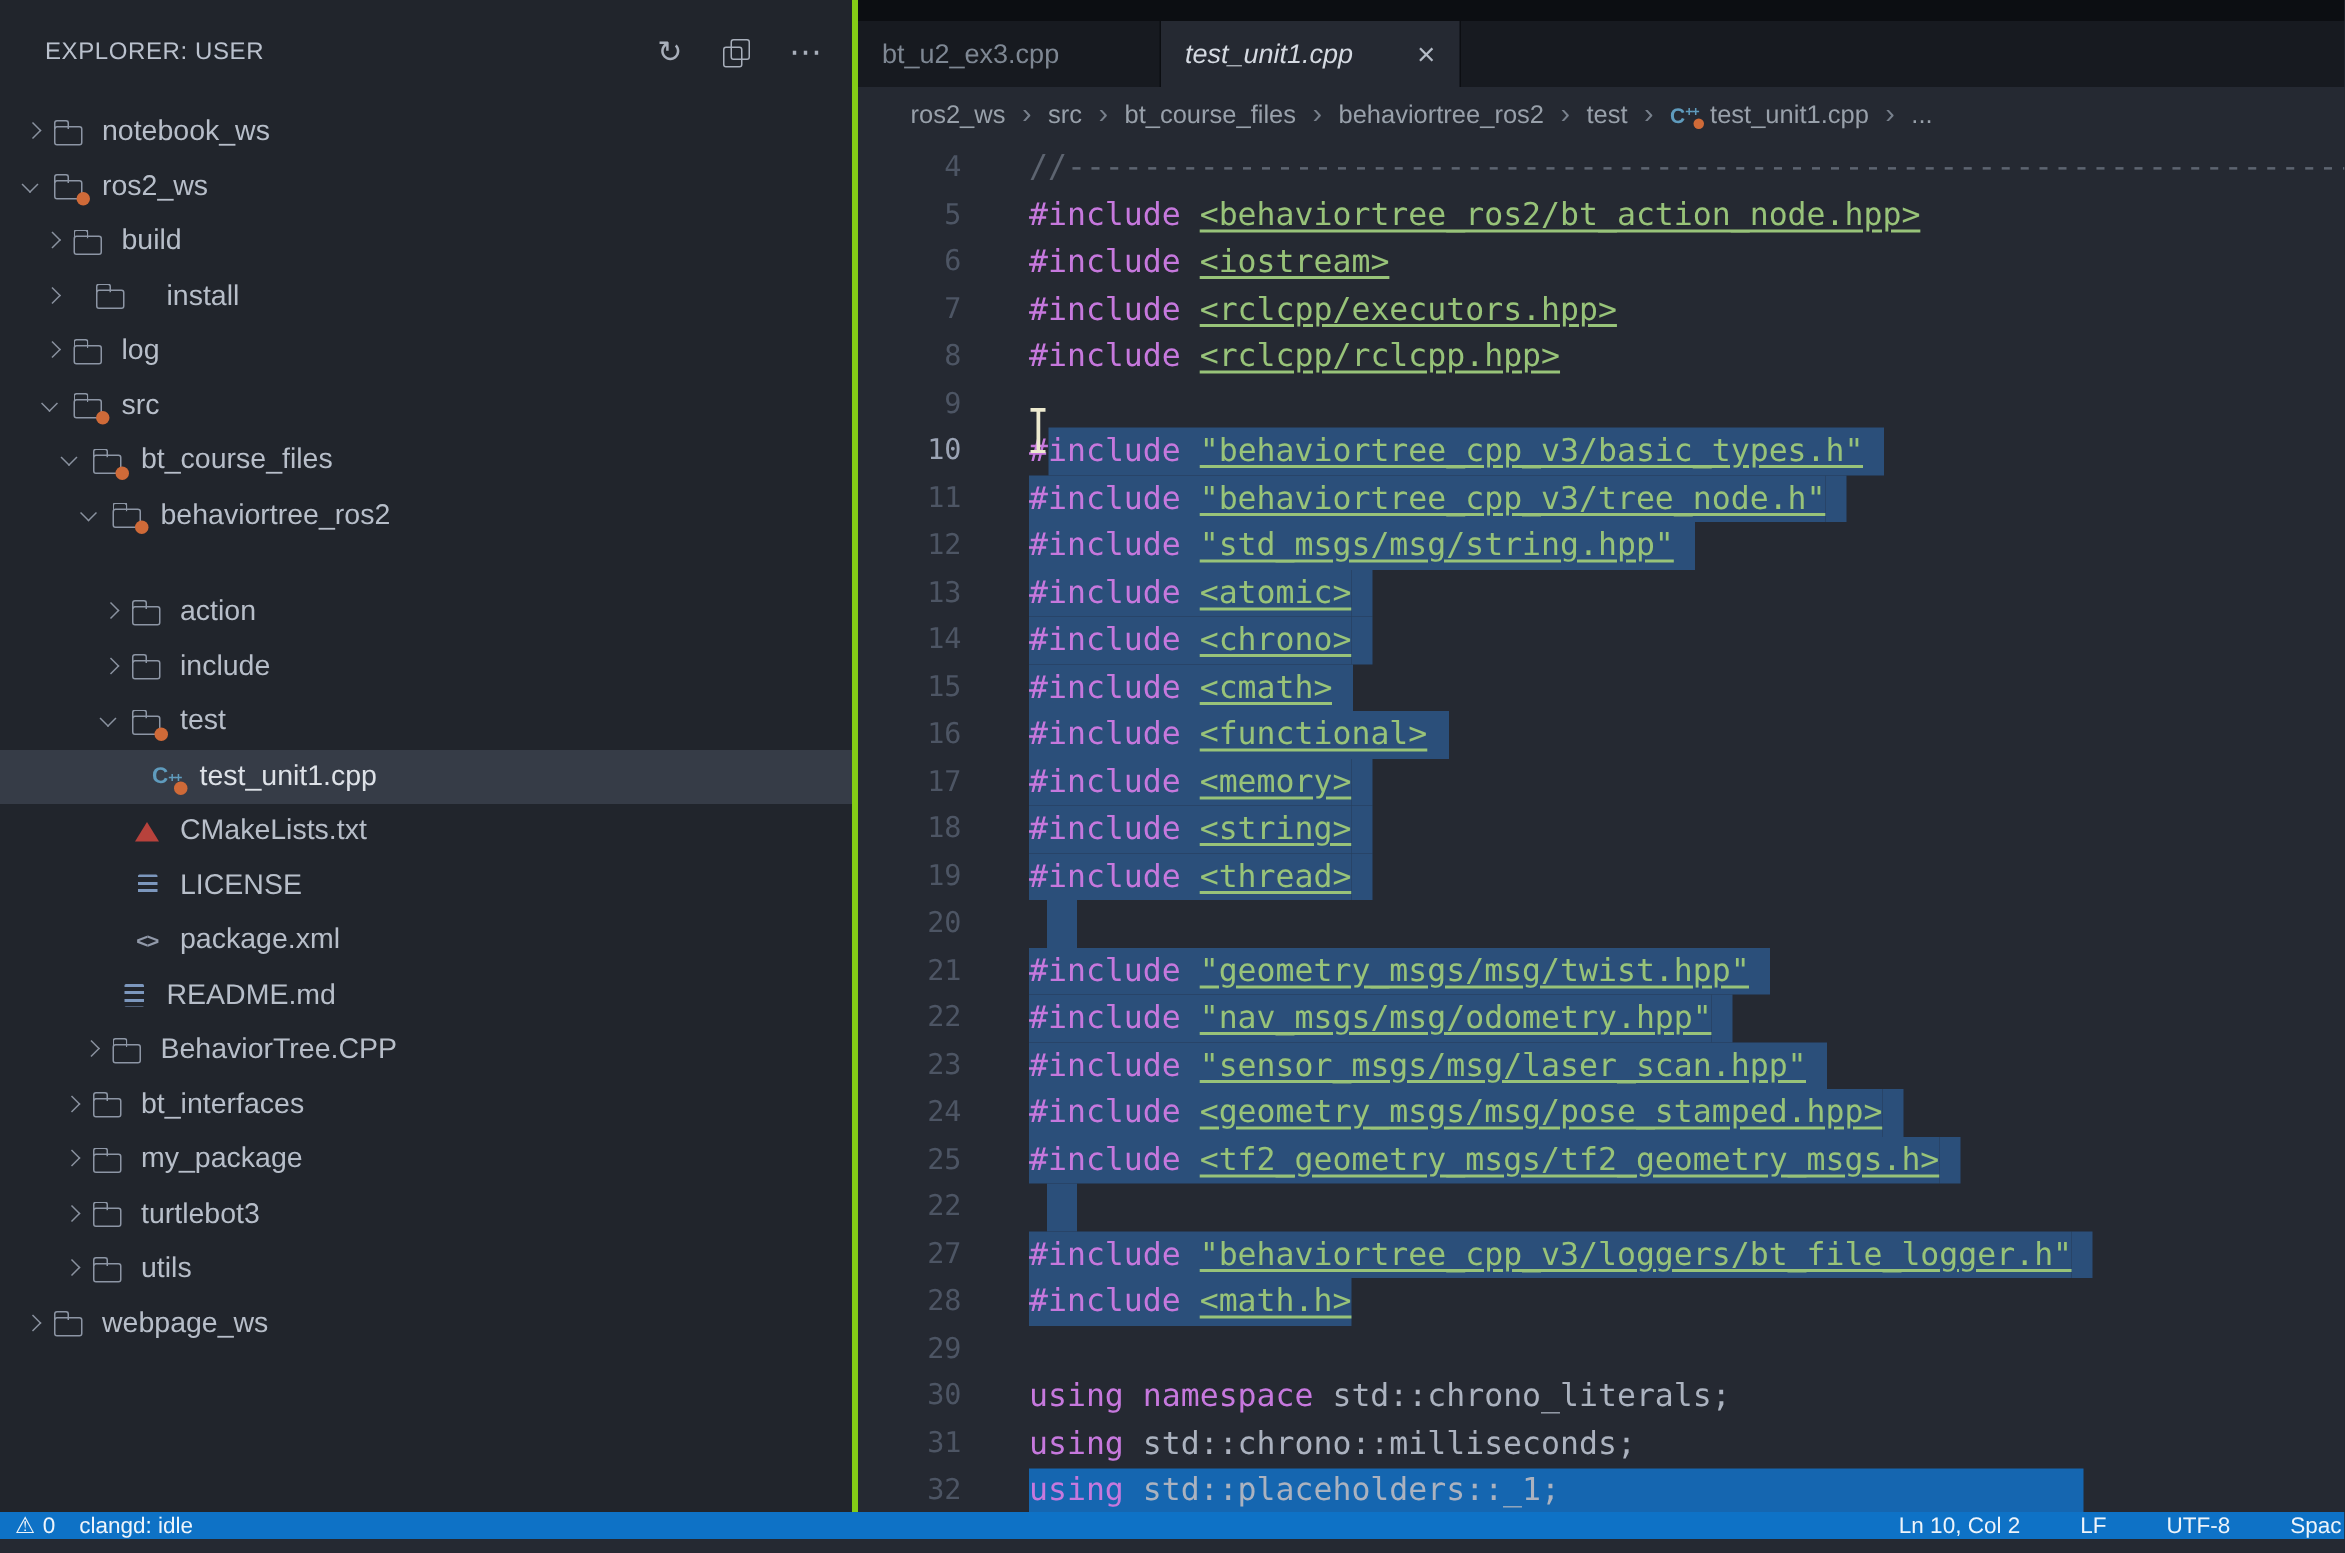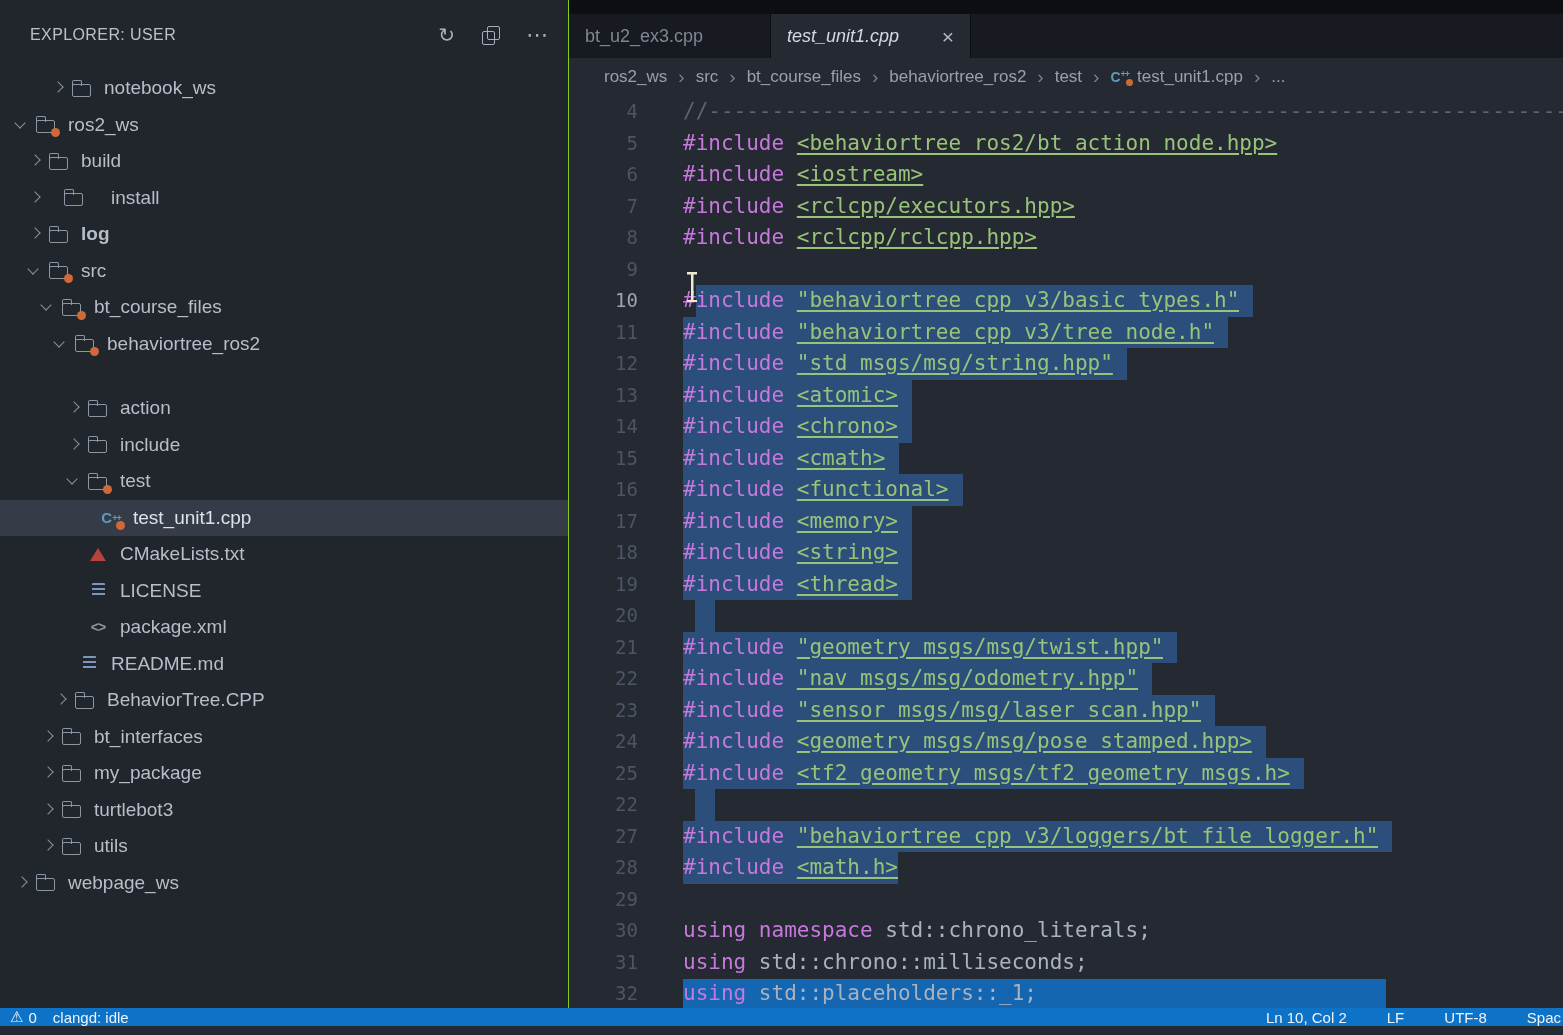--- a/index.html
+++ b/index.html
@@ -53,21 +53,21 @@
   .pp{font-size:9px;vertical-align:5px;letter-spacing:-1px}
   .ticon.cmake::before{content:"";width:0;height:0;border-left:8px solid transparent;
     border-right:8px solid transparent;border-bottom:13px solid #b8423c}
   .ticon.lines::before{content:"";width:13px;height:15px;border-radius:1px;
     background:repeating-linear-gradient(180deg,#7c97bd 0 2px,transparent 2px 5px)}
   .ticon.xml{color:#9199a9;font-weight:bold;font-size:14px;letter-spacing:-1px}
   .gitdot{position:absolute;right:-3px;bottom:-2px;width:9px;height:9px;border-radius:50%;background:#cf6a38}
   .tlabel{margin-left:2px;white-space:nowrap}
 
   
-  .main{width:995px;display:flex;flex-direction:column;background:var(--ed);border-left:1px solid #84cc16}
+  .main{width:995px;display:flex;flex-direction:column;background:var(--ed);border-left:4px solid #84cc16}
   .topstrip{height:14px;background:var(--strip)}
   .tabbar{height:44px;background:var(--tabbar);display:flex}
   .tab{height:100%;display:flex;align-items:center;padding:0 16px;font-size:18px;
     color:#7e8793;border-right:1px solid #0c0e12;cursor:pointer}
   .tab.inactive{width:202px}
   .tab.active{width:200px;background:var(--ed);color:#d4d9e1}
   .tab.active .tab-label{font-style:italic}
   .tab-label{flex:1;white-space:nowrap;overflow:hidden}
   .tab-close{margin-left:16px;font-style:normal;color:#b4bbc6;font-size:21px;line-height:1}
   .crumbs{height:38px;display:flex;align-items:center;padding-left:35px;font-size:17px;
@@ -118,21 +118,21 @@
     <div class="sidebar">
       <div class="sb-header">
         <span class="sb-title">EXPLORER: USER</span>
         <span class="sb-icons">
           <span class="ic-refresh">↻</span>
           <span class="ic-copy"></span>
           <span class="ic-more">⋯</span>
         </span>
       </div>
       <div>
-          <div class="tree-row" style="padding-left: 12px; margin-left: 36px;">
+          <div class="tree-row" style="padding-left: 12px;">
             <span class="chev right"></span>
             <span class="ticon folder"></span>
             <span class="tlabel">notebook_ws</span>
           </div>
           <div class="tree-row" style="padding-left: 12px;">
             <span class="chev down"></span>
             <span class="ticon folder">
               <span class="gitdot"></span>
             </span>
             <span class="tlabel">ros2_ws</span>
@@ -140,21 +140,21 @@
           <div class="tree-row" style="padding-left: 25px;">
             <span class="chev right"></span>
             <span class="ticon folder"></span>
             <span class="tlabel">build</span>
           </div>
           <div class="tree-row" style="padding-left: 25px; gap: 15px;">
             <span class="chev right"></span>
             <span class="ticon folder"></span>
             <span class="tlabel">install</span>
           </div>
-          <div class="tree-row" style="padding-left: 25px; font-weight: bold;">
+          <div class="tree-row" style="padding-left: 25px;">
             <span class="chev right"></span>
             <span class="ticon folder"></span>
             <span class="tlabel">log</span>
           </div>
           <div class="tree-row" style="padding-left: 25px;">
             <span class="chev down"></span>
             <span class="ticon folder">
               <span class="gitdot"></span>
             </span>
             <span class="tlabel">src</span>

